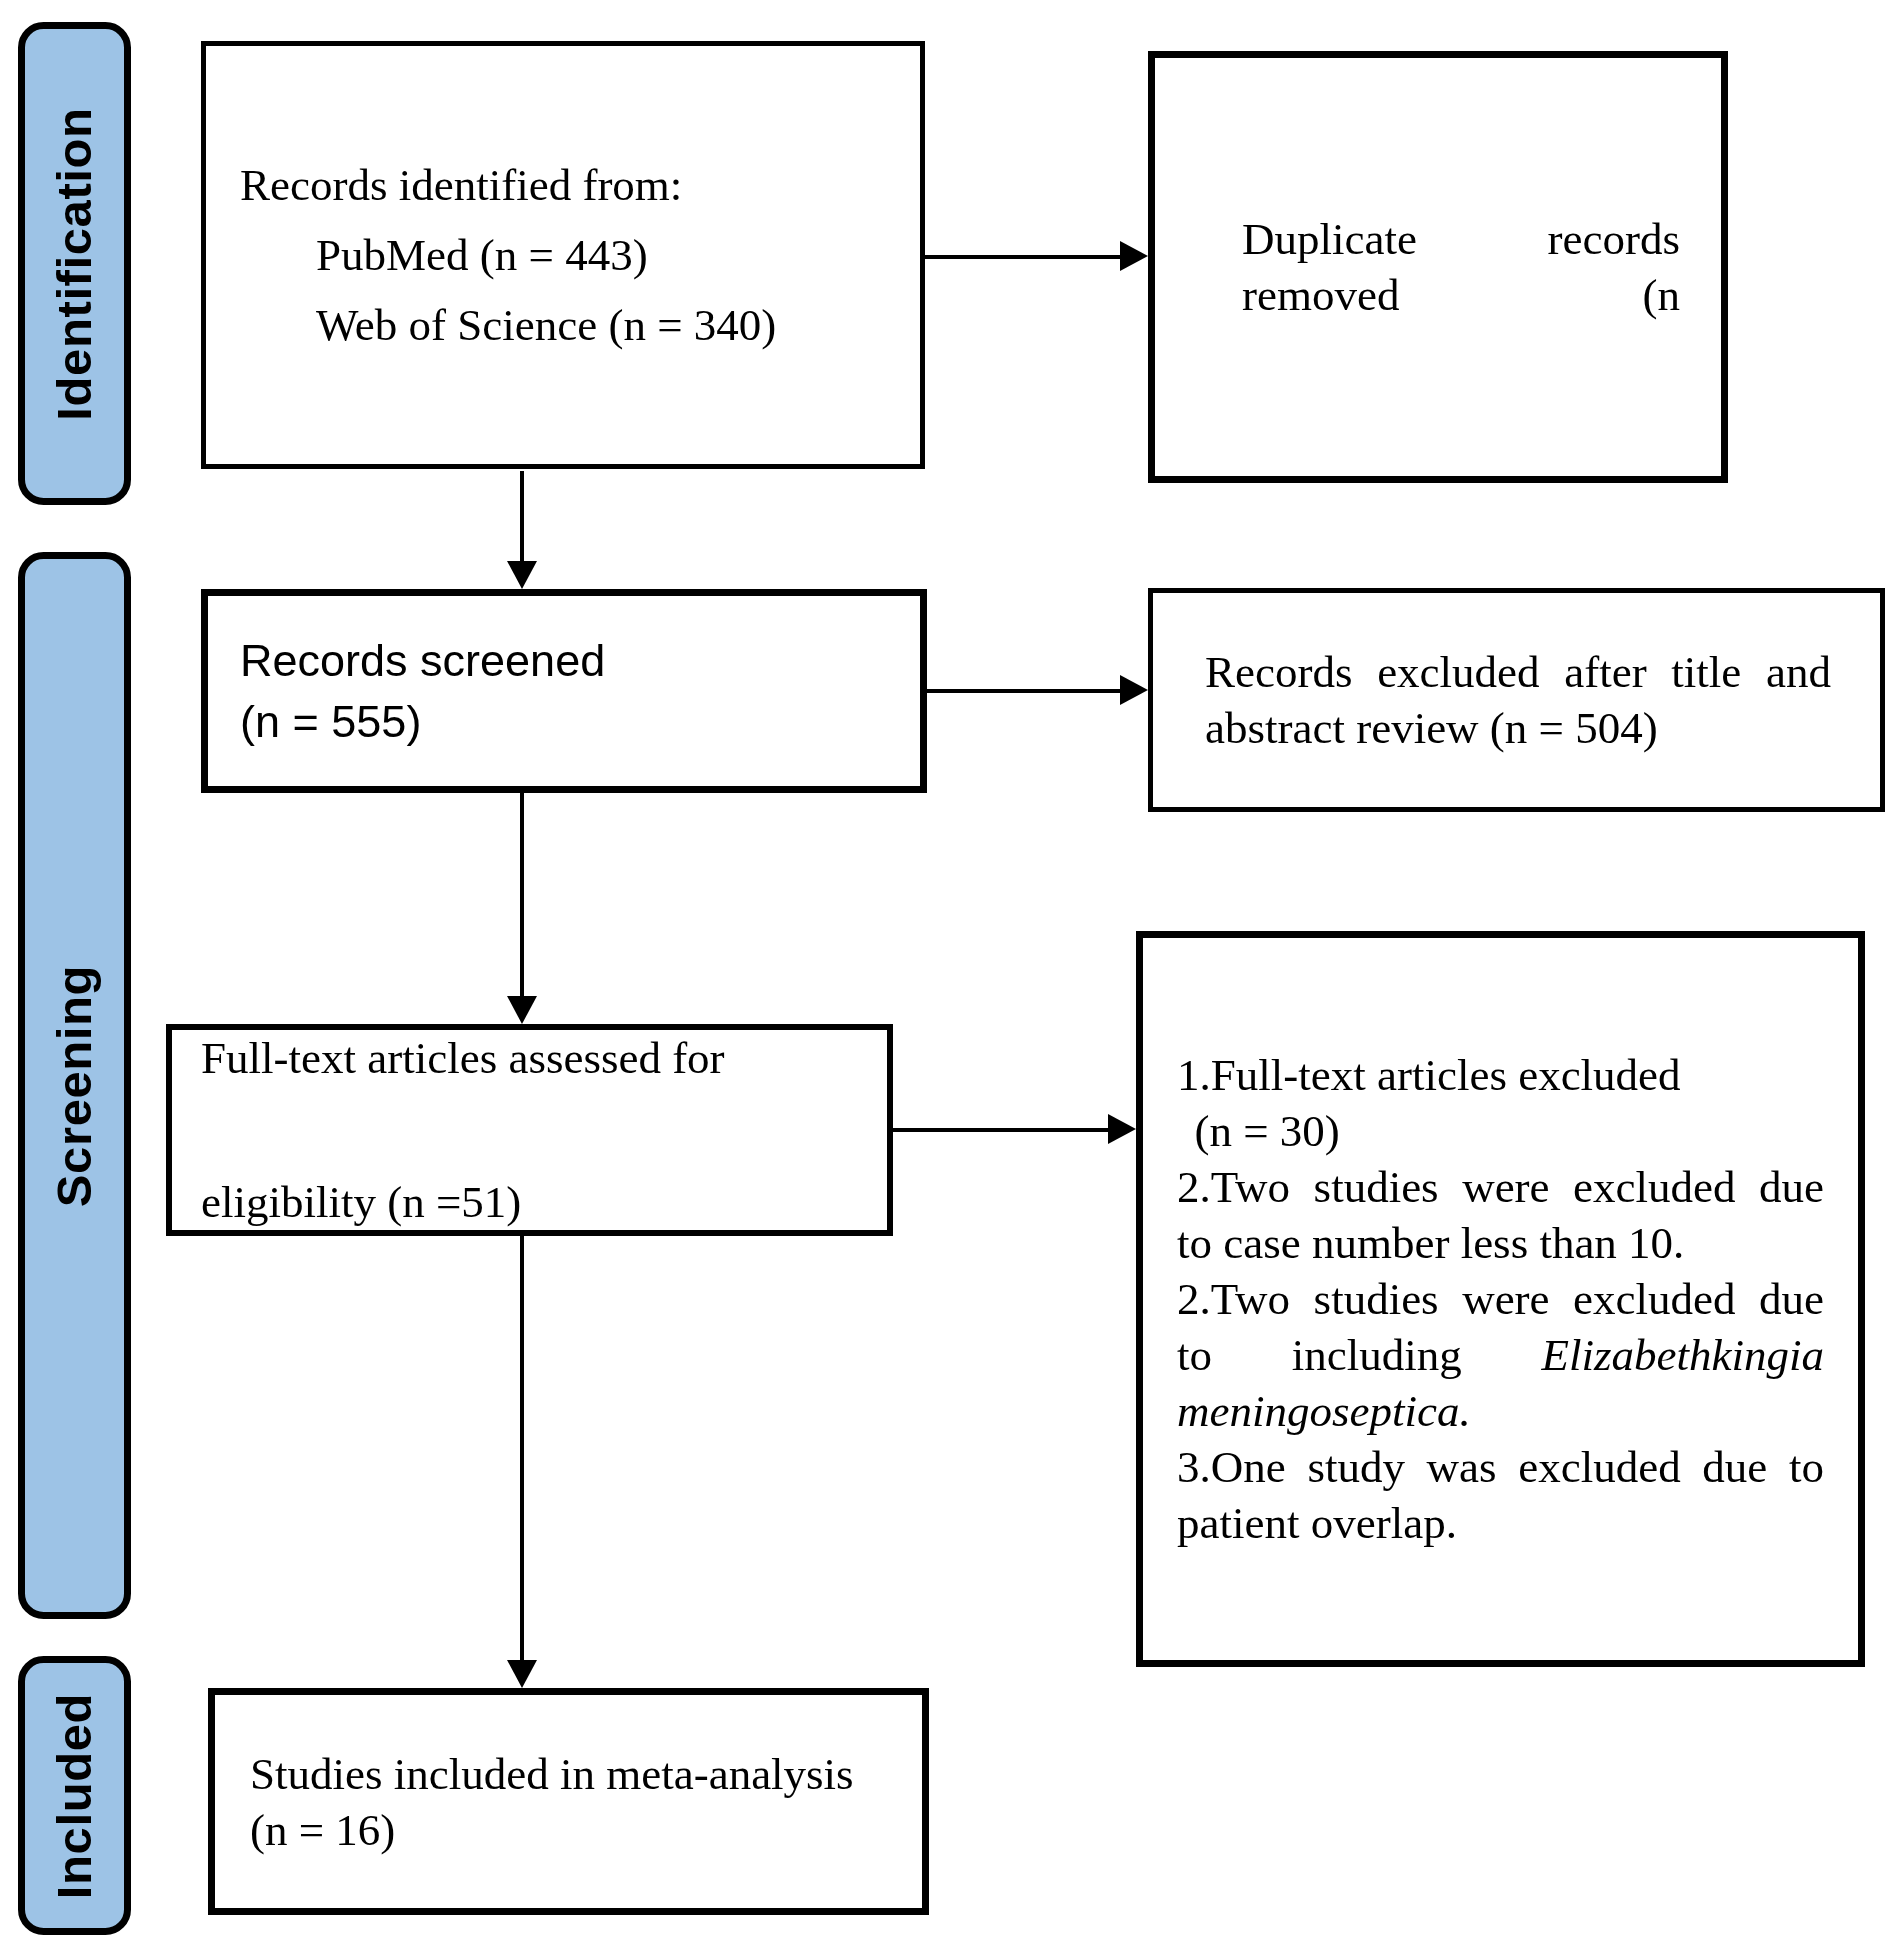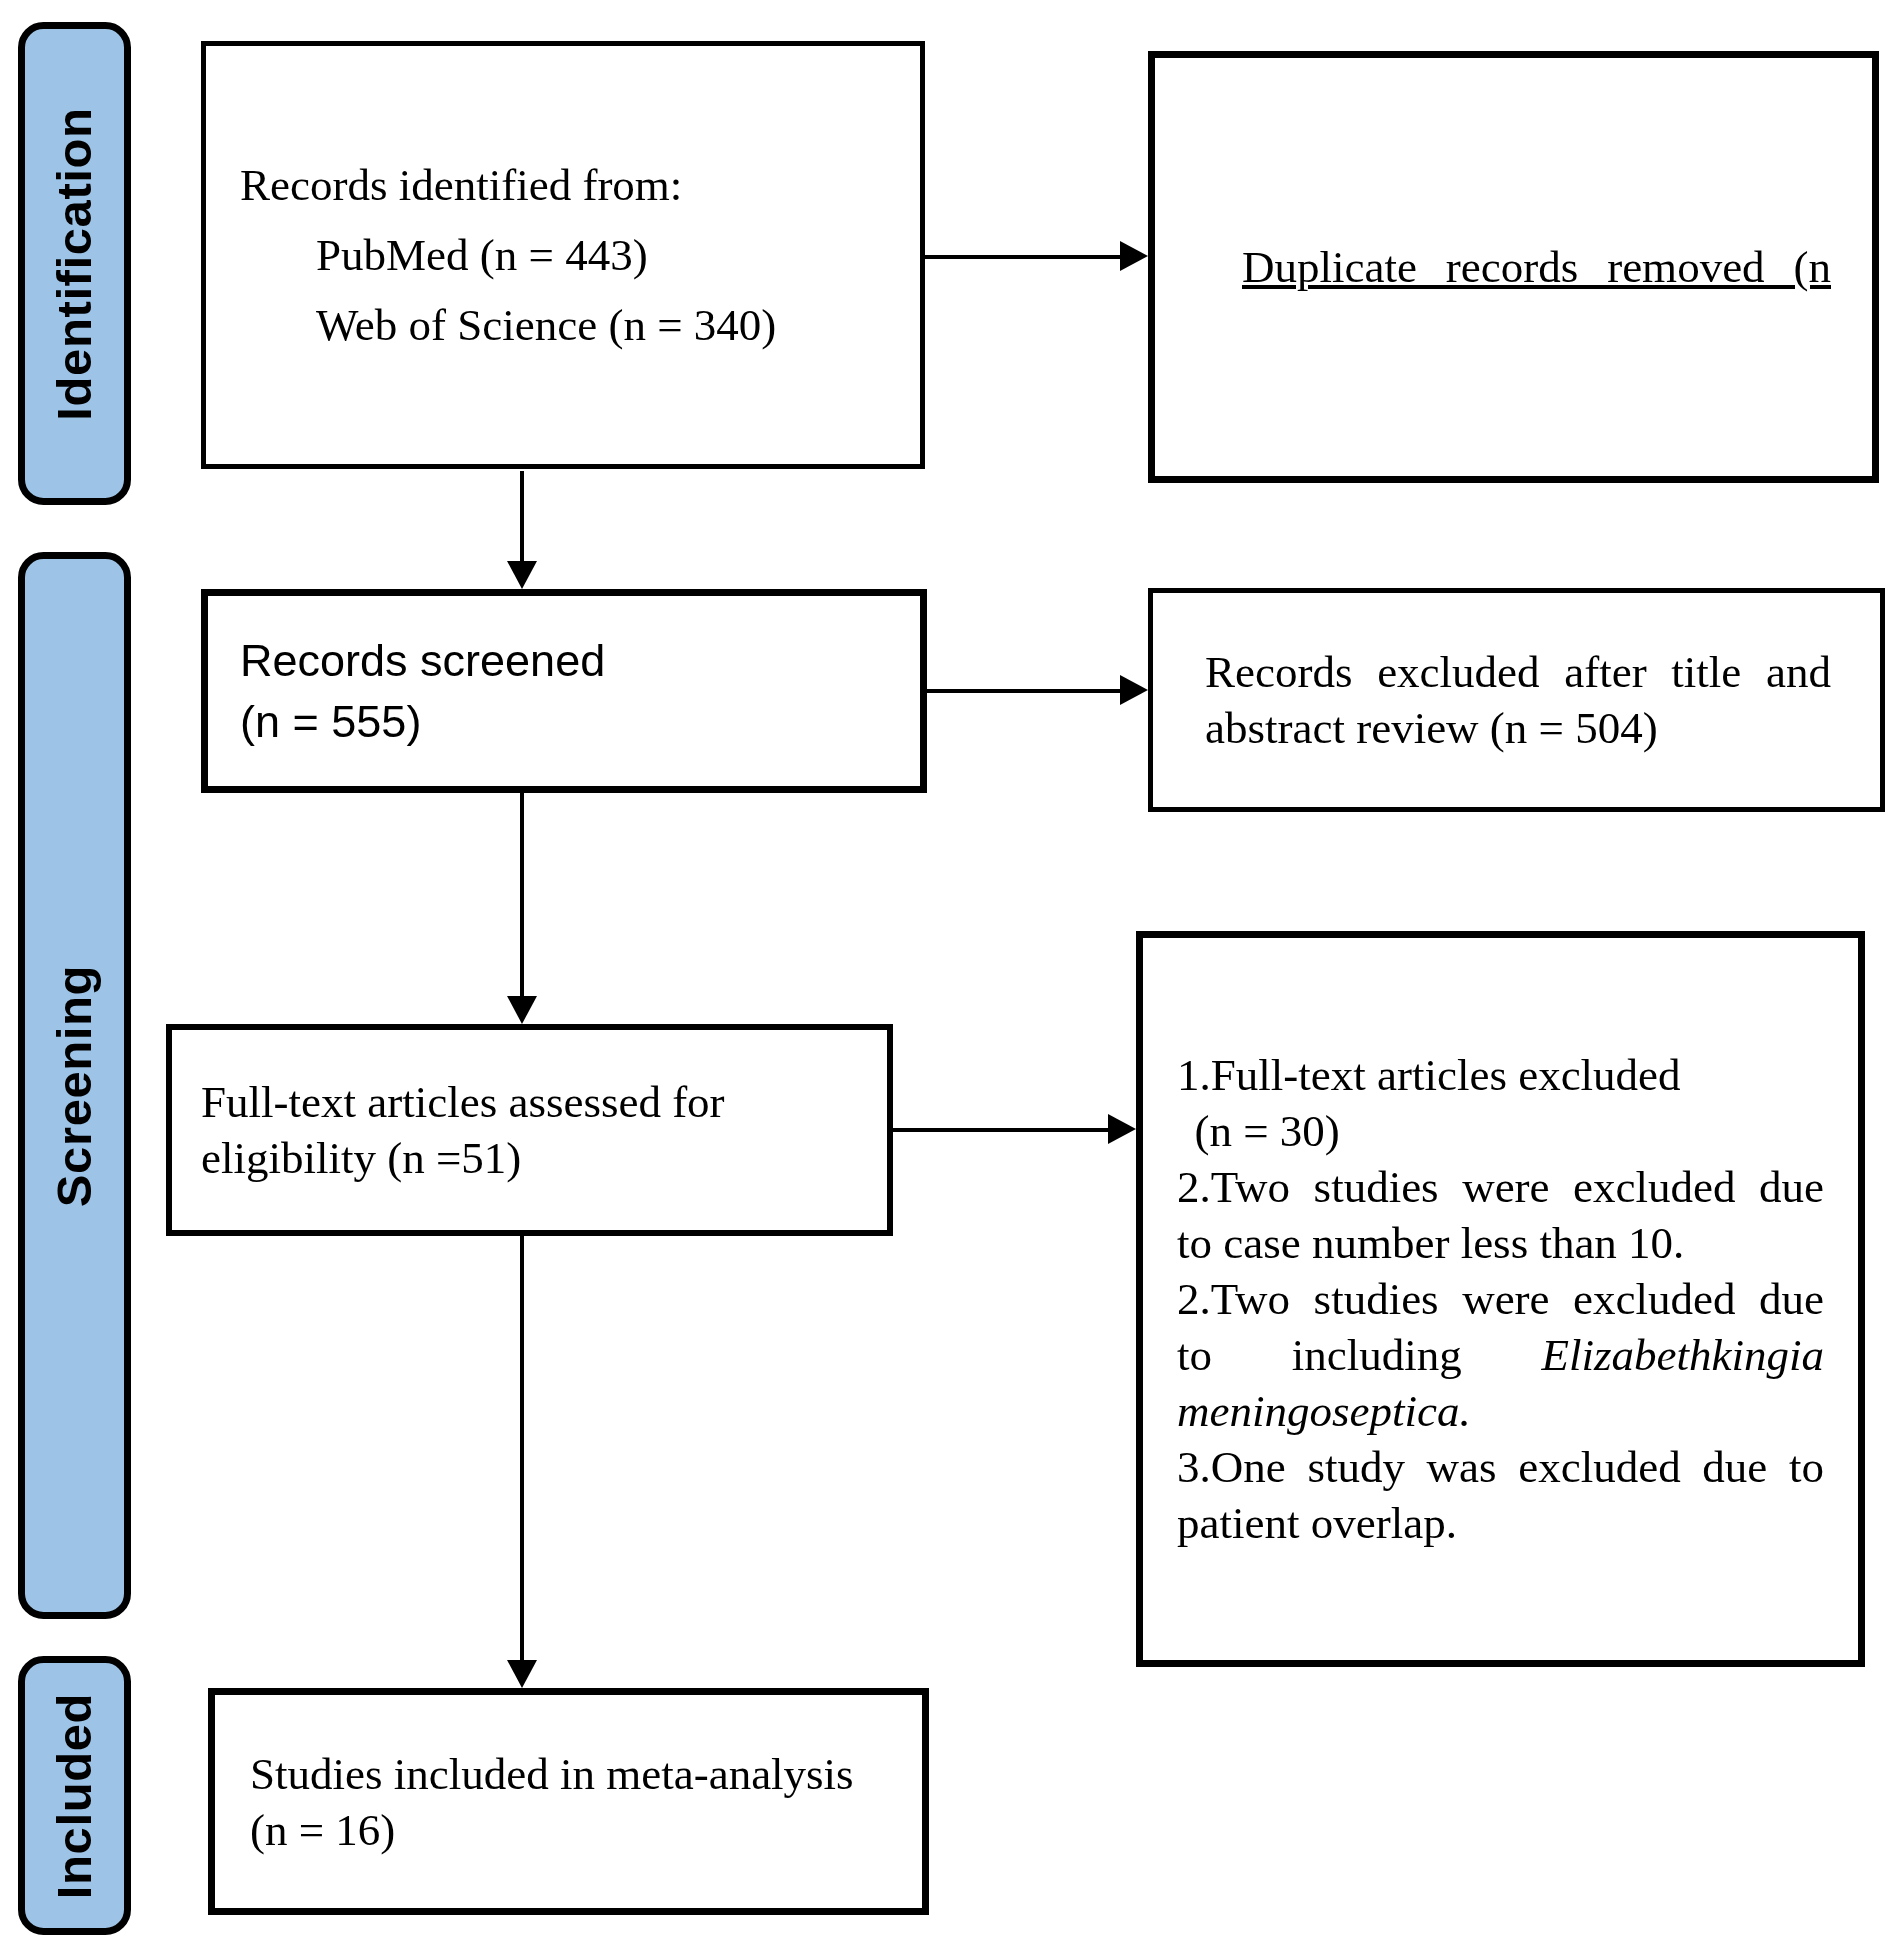--- a/index.html
+++ b/index.html
@@ -50,29 +50,29 @@
     line-height: 56px;
   }
   .box .line { white-space: nowrap; overflow: visible; }
   .box .just { white-space: normal; text-align: justify; text-align-last: justify; }
   .indent1 { padding-left: 76px; }
   .indent-small { padding-left: 17.5px; }
   .italic { font-style: italic; }
 
   #box-records-identified { left: 201px;  top: 41px;   width: 724px; height: 428px;
                             border-width: 5.8px; padding-left: 34px;  padding-right: 11.6px; gap: 14px; }
-  #box-duplicates-removed { left: 1148px; top: 51px;   width: 731px; height: 432px;
-                            border-width: 7.6px; padding-left: 87px; padding-right: 41px; text-decoration: underline; }
+  #box-duplicates-removed { left: 1148px; top: 51px;   width: 580px; height: 432px;
+                            border-width: 7.6px; padding-left: 87px; padding-right: 41px; }
   #box-records-screened   { left: 201px;  top: 589px; width: 726px; height: 204px;
                             border-width: 7.6px; padding-left: 32px;  padding-right: 21px;
                             font-family: "Liberation Sans", sans-serif; line-height: 61px; }
   #box-records-excluded   { left: 1148px; top: 588px; width: 737px; height: 224px;
                             border-width: 5.8px; padding-left: 52px;  padding-right: 49px; }
   #box-fulltext-assessed  { left: 166px;  top: 1024px; width: 727px; height: 212px;
-                            border-width: 6.4px; padding-left: 29px;  padding-right: 11.6px; }
+                            border-width: 6.4px; padding-left: 29px;  padding-right: 11.6px; justify-content: space-between; }
   #box-fulltext-excluded  { left: 1136px; top: 931px; width: 729px; height: 736px;
                             border-width: 7px; padding-left: 34px;  padding-right: 34px; }
   #box-studies-included   { left: 208px;  top: 1688px; width: 721px; height: 227px;
                             border-width: 7.6px; padding-left: 35px;  padding-right: 11.6px; }
 
   .spread {
     display: flex;
     justify-content: space-between;
     white-space: nowrap;
   }

